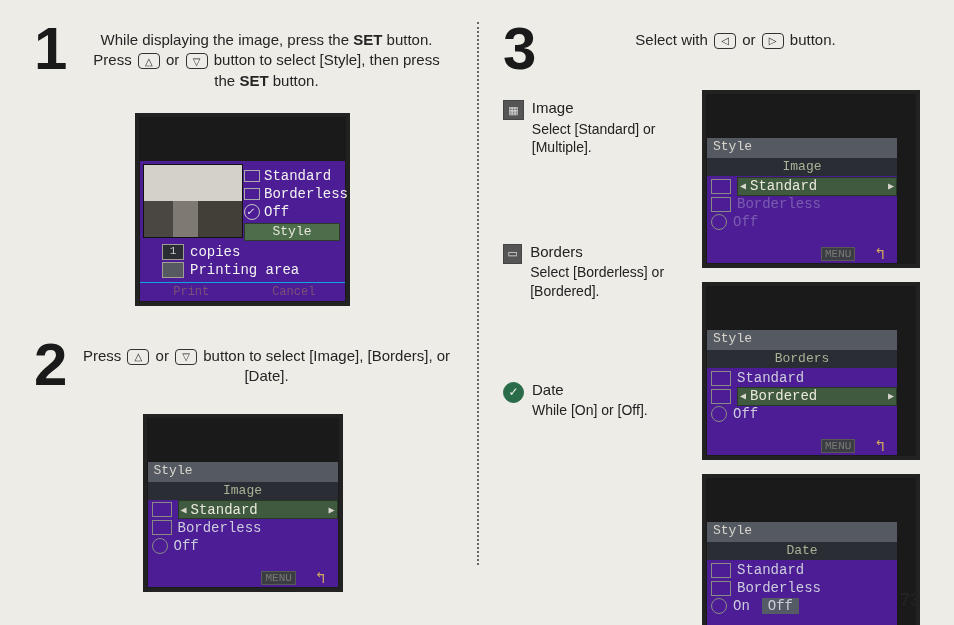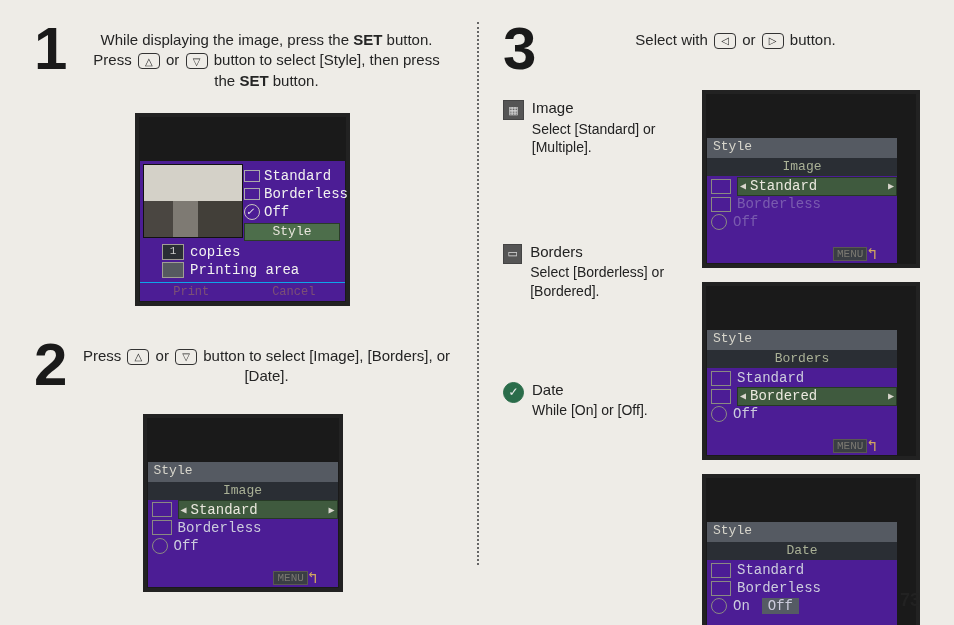--- a/index.html
+++ b/index.html
@@ -40,21 +40,21 @@
   .sopt .header{height:18px;text-align:center;color:#aab196;line-height:18px;font-size:13px;background:#2a2e34;}
   .sopt .list{padding:1px 0;}
   .sopt .rowo{display:flex;align-items:center;height:18px;padding-left:4px;gap:6px;}
   .sopt .icn{width:18px;height:13px;border:1px solid #8a8a82;display:inline-block;position:relative;}
   .sopt .icn.clock{border-radius:50%;width:14px;height:14px;}
   .sopt .sel{flex:1;display:flex;align-items:center;}
   .sopt .sel.active{background:#3f5a3e;border:1px solid #263925;height:17px;padding:0 2px;}
   .sopt .lab{color:#ccd;}
   .sopt .active .lab{color:#eae8de;}
   .sopt .arrow{color:#d8d6cc;font-size:10px;}
-  .sopt .foot{position:absolute;left:0;right:0;bottom:0;height:18px;display:flex;justify-content:flex-end;align-items:center;padding-right:20px;gap:0;}
+  .sopt .foot{position:absolute;left:0;right:0;bottom:0;height:18px;display:flex;justify-content:flex-end;align-items:center;padding-right:12px;gap:20px;}
   .sopt .menubox{font-size:11px;color:#7a7871;border:1px solid #5a5852;padding:0 3px;background:#3a3e44;}
   .sopt .ret{color:#cfa560;font-size:16px;}
   
   .btn-icon{display:inline-flex;width:20px;height:14px;border:1.4px solid #333;border-radius:4px;align-items:center;justify-content:center;font-size:10px;vertical-align:middle;margin:0 2px;}
   
   .sub{display:flex;align-items:flex-start;margin:8px 0 4px 0;}
   .sub .sicon{width:22px;height:18px;margin-right:8px;margin-top:2px;display:inline-flex;align-items:center;justify-content:center;border:1px solid #444;background:#555;color:#ddd;font-size:11px;}
   .sub .sicon.clock{border-radius:50%;width:19px;height:19px;background:#2a6c4a;border-color:#2a6c4a;position:relative;}
   .sub .sicon.clock::after{content:"✓";color:#eee;font-size:12px;}
   .sub-body{font:14px/1.3 Arial;}

